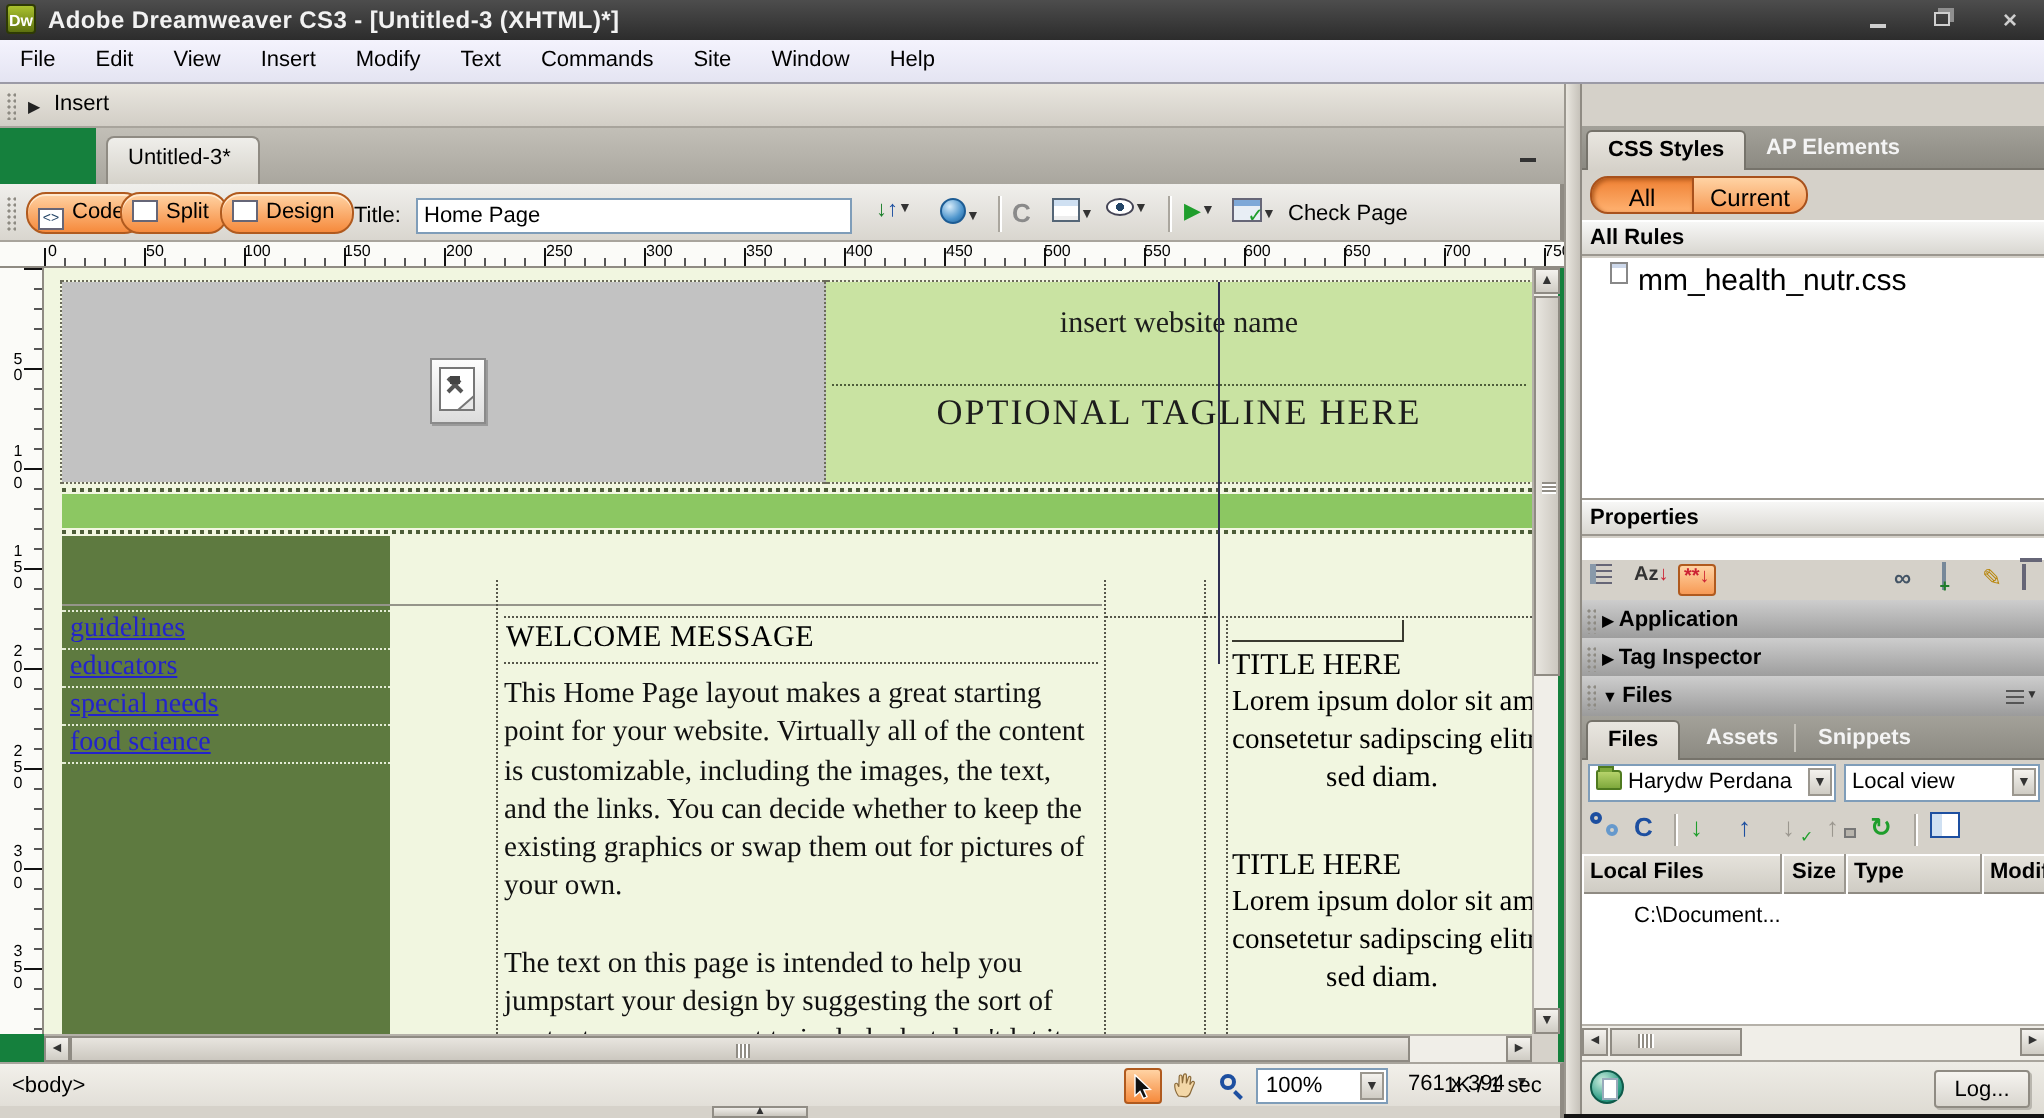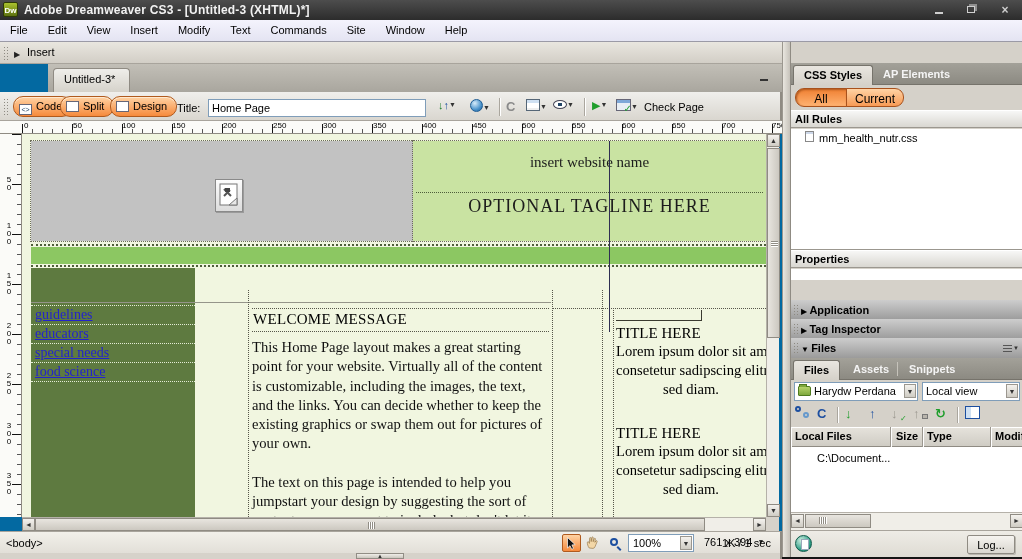--- a/index.html
+++ b/index.html
@@ -1,19 +1,19 @@
 <!DOCTYPE html>
 <html><head>
 <meta charset="utf-8">
 <style>
   * { margin:0; padding:0; box-sizing:border-box; }
   html,body { width:1022px; height:559px; overflow:hidden; }
   body { font-family:"Liberation Sans","DejaVu Sans",sans-serif; font-size:11px; color:#000; background:#3a3a3a; }
   .abs { position:absolute; }
-  #app { position:relative; width:1022px; height:559px; background:#0369a1; border-bottom:2px solid #141414; }
+  #app { position:relative; width:1022px; height:559px; background:#15803d; border-bottom:2px solid #141414; }
 
   
   .titlebar { left:0; top:0; width:1022px; height:20px; background:linear-gradient(#4d4d4d,#2c2c2c); color:#f2f2f2; }
   .dw-icon { left:3px; top:2px; width:15px; height:15px; border-radius:2px; background:linear-gradient(#aac22e,#5d7110); color:#fff; font-weight:bold; font-size:8px; line-height:15px; text-align:center; border:1px solid #2e3a05; }
   .titletext { left:24px; top:3px; font-weight:bold; font-size:12px; letter-spacing:.2px; }
   .tb-btn { top:3px; width:22px; height:14px; text-align:center; color:#cfcfcf; cursor:default; }
   .tb-min i { display:inline-block; width:8px; height:2px; background:#cfcfcf; margin-top:9px; }
   .tb-res i { display:inline-block; width:8px; height:7px; border:1px solid #cfcfcf; margin-top:3px; box-shadow:2px -2px 0 -0px #8f8f8f; }
   .tb-clo { font-size:12px; font-weight:bold; line-height:14px; }
 
@@ -137,21 +137,21 @@
   .ptabs { position:absolute; left:0; width:232px; height:22px; background:linear-gradient(#a3a199,#8c8a82); border-bottom:1px solid #76736b; }
   .ptab-on { position:absolute; top:2px; height:20px; background:linear-gradient(#e9e6e0,#d5d1c9); border:1px solid #76736b; border-bottom:none; border-radius:3px 3px 0 0; padding:3px 10px 0 10px; font-size:11px; font-weight:bold; }
   .ptab-off { position:absolute; top:5px; color:#f4f4f4; font-size:11px; font-weight:bold; }
   .vline { position:absolute; width:1px; background:#b9b6ae; }
   .pillrow { position:absolute; }
   .pill { position:absolute; top:0; height:19px; border:1px solid #a8511c; font-size:12px; text-align:center; padding-top:3px; }
   .pill.all { width:52px; border-radius:9px 0 0 9px; background:linear-gradient(#ef8033,#ffb271); box-shadow:inset 1px 1px 2px #b05a1e; }
   .pill.cur { left:51px; width:58px; border-radius:0 9px 9px 0; background:linear-gradient(#ffd3a4,#f79a55); }
   .hbar { position:absolute; left:0; width:232px; height:18px; background:linear-gradient(#f7f7f6,#d9d7d1); border-top:1px solid #fff; border-bottom:1px solid #9b978f; font-weight:bold; font-size:11px; padding:2px 0 0 4px; }
   .white { position:absolute; left:0; width:232px; background:#fff; border-bottom:1px solid #9b978f; }
-  .rule-row { position:absolute; left:0; top:2px; width:232px; height:16px; padding:1px 0 0 28px; font-size:11px; }
+  .rule-row { position:absolute; left:0; top:2px; width:232px; height:16px; padding:1px 0 0 28px; font-size:15px; }
   .sheet { position:absolute; left:14px; top:2px; width:9px; height:11px; background:#fff; border:1px solid #888; box-shadow:inset 0 2px 0 #cdd8ea; }
   .icrow { position:absolute; left:0; width:232px; height:20px; }
   .ic16 { position:absolute; top:2px; height:16px; font-size:11px; color:#444; }
   .cat-ic i { display:inline-block; width:11px; height:10px; background:repeating-linear-gradient(#667 0 1px,transparent 1px 3px); border-left:3px solid #89a; }
   .az-ic { font-weight:bold; color:#333; font-size:10px; }
   .az-ic em { font-style:normal; color:#c23; }
   .setprops { border:1px solid #b05a1e; background:linear-gradient(#ffd3a4,#f79a55); border-radius:2px; padding:0 2px; color:#c23; font-weight:bold; font-size:10px; }
   .chain { font-weight:bold; color:#456; font-size:12px; }
   .newdoc { width:11px; height:13px; background:#fff; border:1px solid #789; position:relative; }
   .newdoc::after { content:"+"; position:absolute; right:-3px; bottom:-4px; color:#1f7e2a; font-weight:bold; font-size:9px; }
@@ -358,20 +358,29 @@
       <div class="pill all">All</div>
       <div class="pill cur">Current</div>
     </div>
     <div class="hbar" style="top:68px">All Rules</div>
     <div class="white" style="top:87px;height:121px">
       <div class="sheet"></div>
       <div class="rule-row">mm_health_nutr.css</div>
     </div>
     <div class="hbar" style="top:208px">Properties</div>
     <div class="white" style="top:227px;height:11px;border-bottom:none"></div>
+    <div class="icrow" style="top:238px">
+      <span class="ic16 cat-ic" style="left:4px"><i></i></span>
+      <span class="ic16 az-ic" style="left:26px">Az<em>↓</em></span>
+      <span class="ic16 setprops" style="left:48px">**↓</span>
+      <span class="ic16 chain" style="left:156px">∞</span>
+      <span class="ic16 newdoc" style="left:180px"></span>
+      <span class="ic16 pencil" style="left:200px">✎</span>
+      <span class="ic16 trash" style="left:218px"></span>
+    </div>
 
     <div class="phead closed" style="top:258px">
       <div class="abs grip"></div>
       <span class="cap">Application</span>
     </div>
     <div class="phead closed" style="top:277px">
       <div class="abs grip"></div>
       <span class="cap">Tag Inspector</span>
     </div>
 

